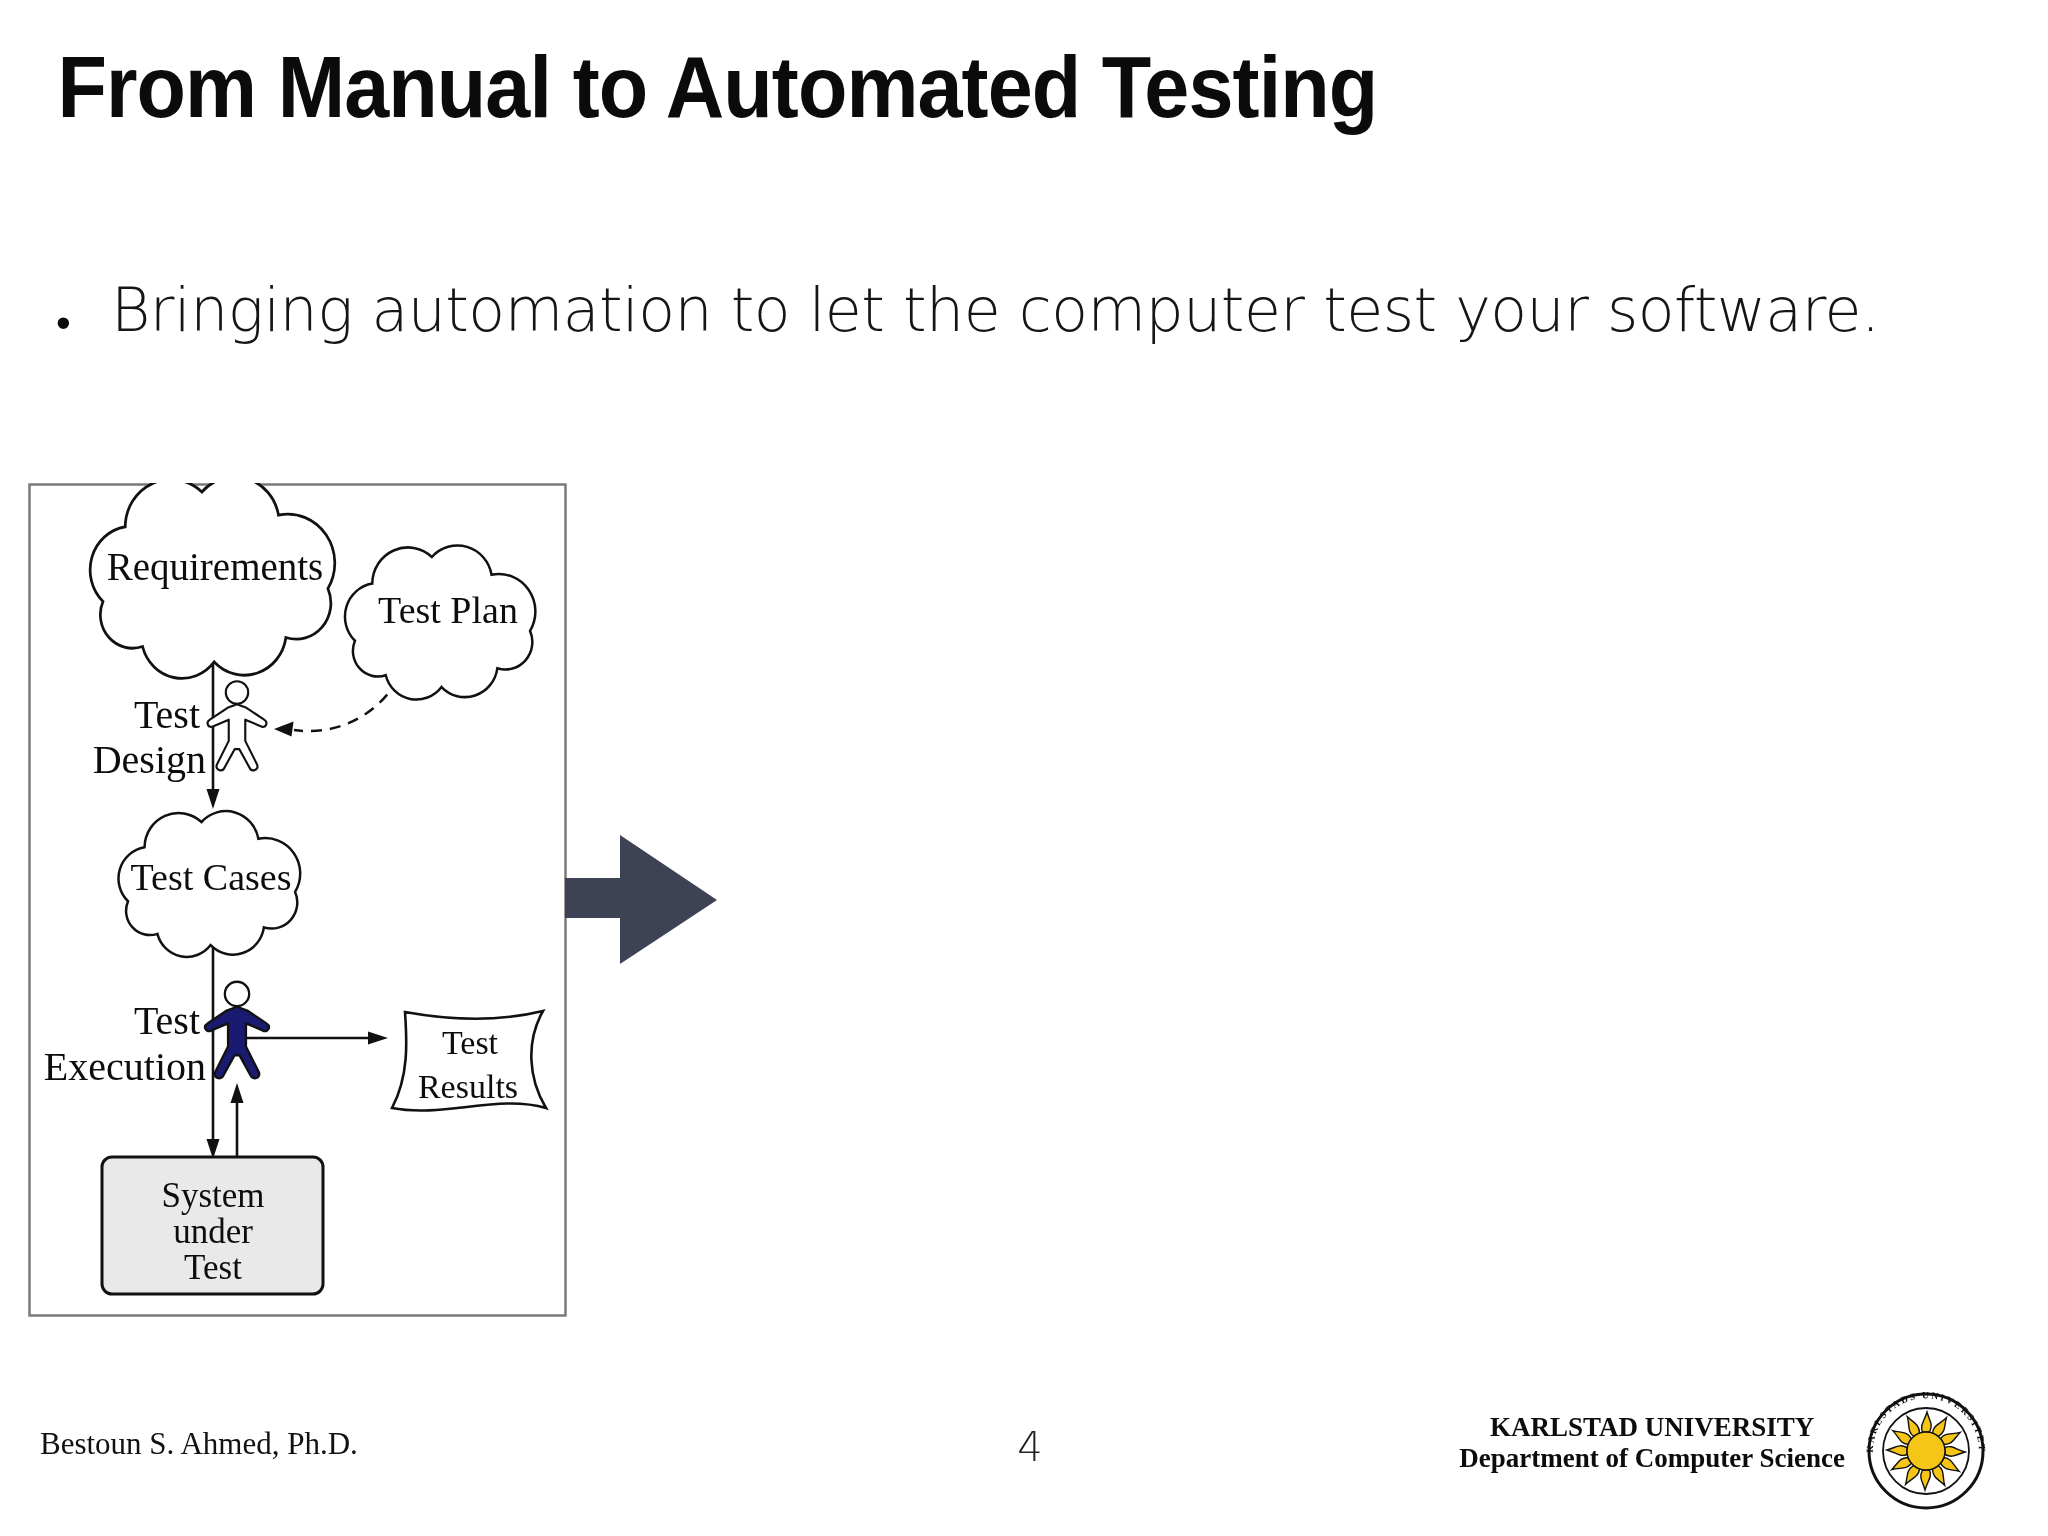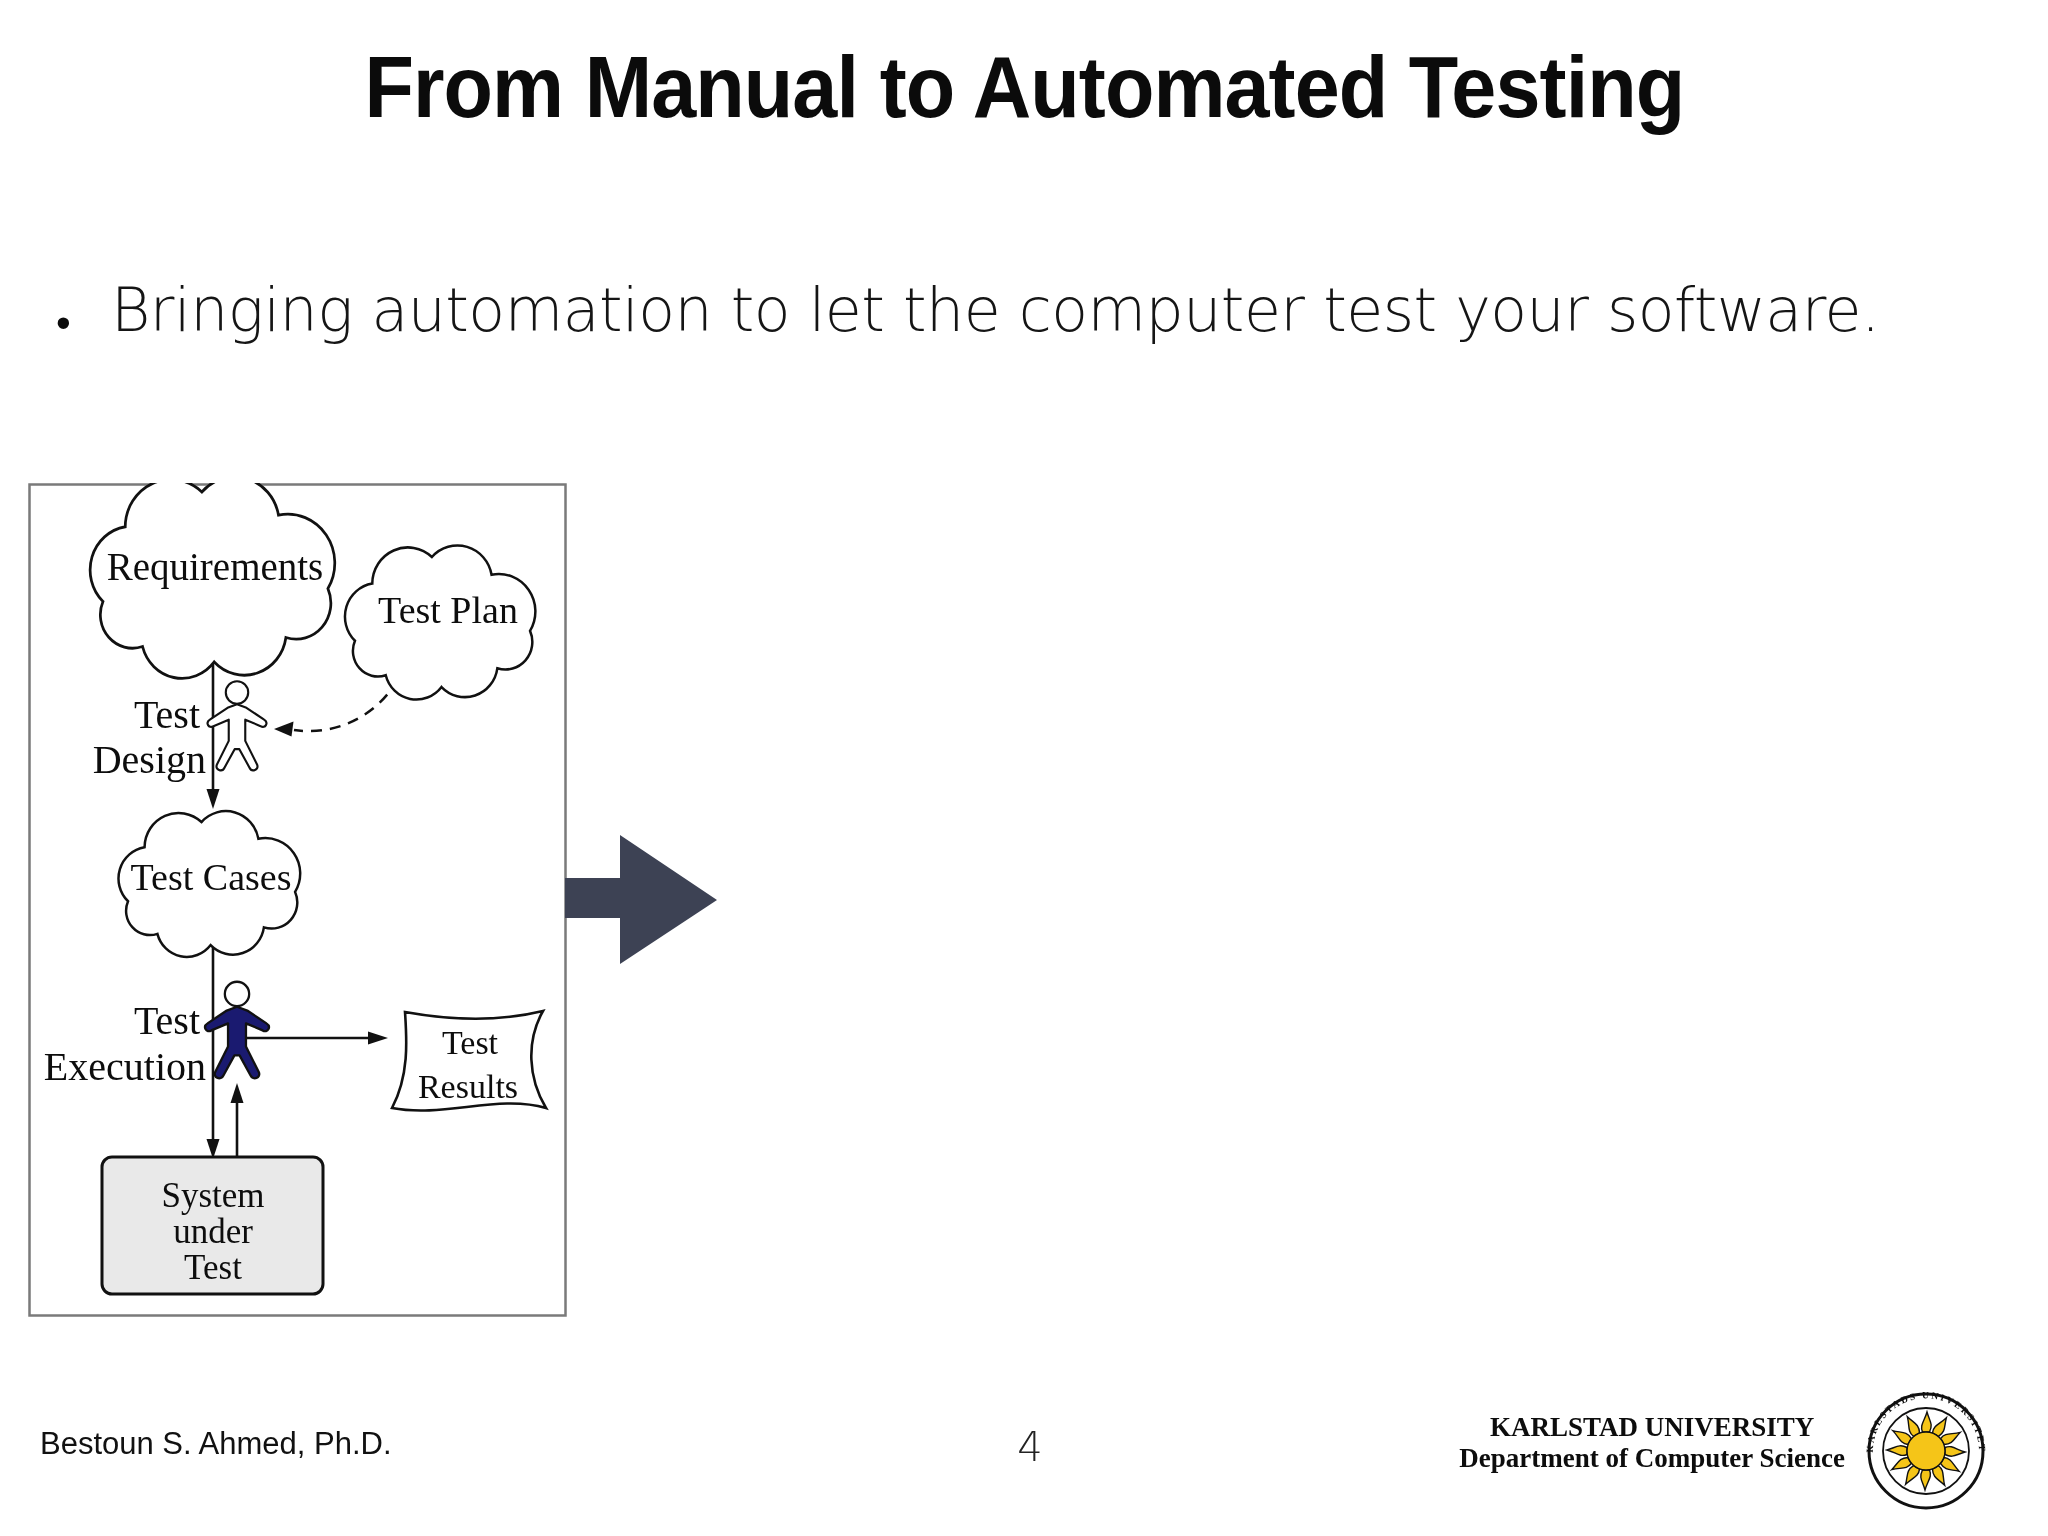--- a/index.html
+++ b/index.html
@@ -1,40 +1,40 @@
 <!DOCTYPE html>
 <html><head>
 <meta charset="utf-8">
 <style>
   html,body{margin:0;padding:0;}
   body{
     width:2048px;height:1536px;position:relative;overflow:hidden;
     background:#ffffff;font-family:"Liberation Sans",sans-serif;color:#111;
   }
   .slide-title{
-    position:absolute;top:36px;left:0;width:2048px;text-align:center;
+    position:absolute;top:36px;left:0;width:2048px;
     font-size:88px;font-weight:700;letter-spacing:-1px;color:#0b0b0b;
   }
   .slide-title .squeeze{display:inline-block;transform:scaleX(0.92);transform-origin:center;}
   .bullet-row{
     position:absolute;left:56px;top:272px;width:1975px;
     display:flex;align-items:flex-start;
   }
   .bullet-glyph{
     font-size:42px;line-height:1;margin-top:30px;margin-right:40px;color:#0b0b0b;
   }
   .bullet-text{
     font-family:"DejaVu Sans","Liberation Sans",sans-serif;font-weight:200;
     font-size:61px;line-height:1.25;color:#151515;letter-spacing:-0.5px;
     display:inline-block;transform:scaleX(0.985);transform-origin:left;
   }
   .diagram-wrap{position:absolute;left:28px;top:483px;width:702px;height:837px;}
   .footer-author{
     position:absolute;left:40px;top:1426px;
-    font-family:Liberation Sans, sans-serif;font-size:31px;color:#111;
+    font-family:Liberation Serif, serif;font-size:31px;color:#111;
   }
   .footer-page{
     position:absolute;left:1008px;top:1424px;width:44px;text-align:center;
     font-family:"DejaVu Sans","Liberation Sans",sans-serif;font-weight:200;
     font-size:40px;color:#222;
   }
   .footer-univ{
     position:absolute;right:203px;top:1412px;text-align:center;
     font-family:"Liberation Serif",serif;font-weight:700;color:#0d0d0d;
     font-size:27px;line-height:31px;

